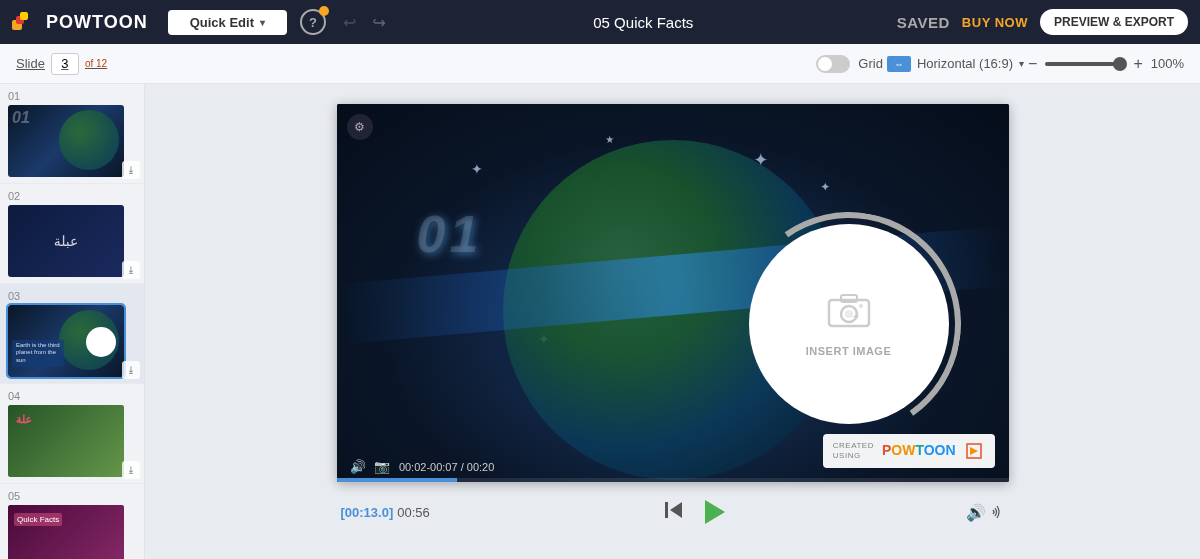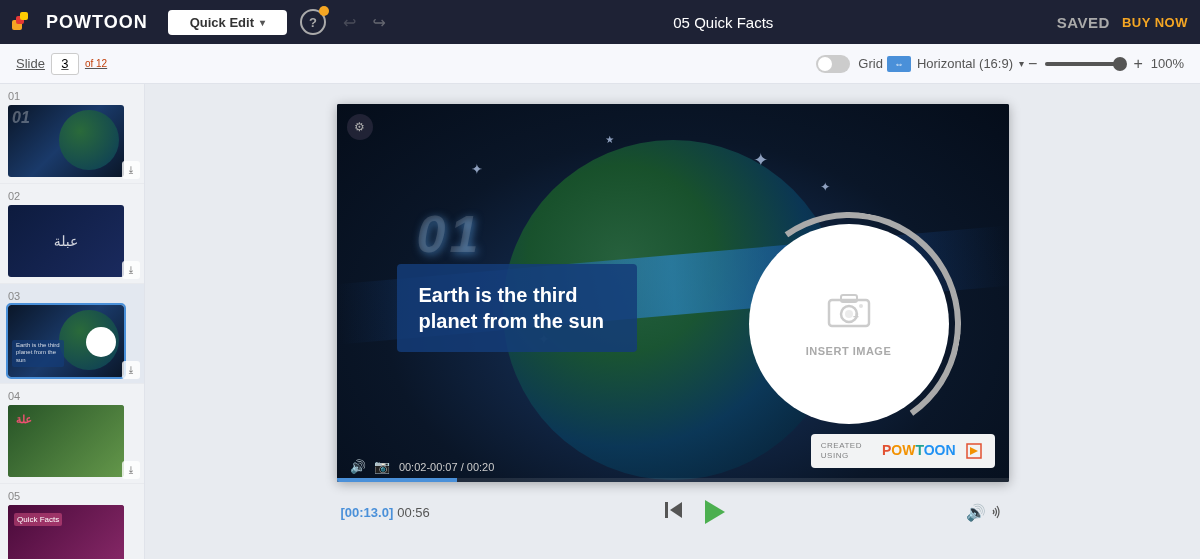--- a/index.html
+++ b/index.html
@@ -215,21 +215,21 @@
       position: absolute; top: 10px; left: 10px;
       width: 26px; height: 26px; background: rgba(40,40,60,0.8);
       border-radius: 50%; display: flex; align-items: center; justify-content: center;
       color: #aaa; font-size: 12px; cursor: pointer; z-index: 5;
     }
 
     
     .watermark {
       position: absolute; bottom: 14px; right: 14px;
       background: white; border-radius: 4px; padding: 6px 10px;
-      display: flex; align-items: center; gap: 20px; opacity: 0.95; justify-content: space-between;
+      display: flex; align-items: center; gap: 8px; opacity: 0.95; justify-content: space-between;
     }
     .watermark-text { font-size: 8px; color: #888; line-height: 1.3; text-transform: uppercase; letter-spacing: 0.5px; }
     .watermark-logo { font-size: 14px; font-weight: bold; }
     .powtoon-p { color: #e53; }
     .powtoon-ow { color: #f90; }
     .powtoon-t { color: #2a9; }
     .powtoon-oon { color: #29f; }
 
     
     .video-info {
@@ -296,20 +296,21 @@
 
   <div class="nav-arrows">
     <button class="arrow-btn">↩</button>
     <button class="arrow-btn">↪</button>
   </div>
 
   <div class="title-area">05 Quick Facts</div>
 
   <span class="saved-label">SAVED</span>
   <button class="buy-now-btn">BUY NOW</button>
+  <button class="preview-export-btn">PREVIEW &amp; EXPORT</button>
 </div>
 
 <div class="toolbar">
   <div class="slide-info">
     <span class="slide-label">Slide</span>
     <input class="slide-num-input" type="text" value="3" style="">
     <span class="of-label">of 12</span>
   </div>
 
   <div class="toolbar-right">
@@ -413,23 +414,20 @@
       <div class="star" style="top:20%;left:72%;font-size:12px;">✦</div>
       <div class="star" style="top:60%;left:30%;font-size:14px;">✦</div>
       <div class="star" style="top:8%;left:40%;font-size:10px;">★</div>
 
       <div class="earth-globe"></div>
 
       <div class="glow-band"></div>
 
       <div class="slide-number-display">01</div>
 
-      <div class="slide-text-box">
-        <div class="slide-main-text">Earth is the third planet from the sun</div>
-      </div>
 
       <div class="image-placeholder">
         <div class="camera-icon">
           <svg width="44" height="36" viewBox="0 0 44 36">
             <rect x="2" y="8" width="40" height="26" rx="3" fill="none" stroke="#ccc" stroke-width="2.5"></rect>
             <circle cx="22" cy="22" r="8" fill="none" stroke="#ccc" stroke-width="2.5"></circle>
             <rect x="14" y="3" width="16" height="7" rx="2" fill="none" stroke="#ccc" stroke-width="2"></rect>
             <circle cx="22" cy="22" r="4" fill="#ccc" opacity="0.4"></circle>
             <circle cx="34" cy="14" r="2" fill="#ccc" opacity="0.6"></circle>
             <text x="26" y="28" font-size="10" fill="#ccc" font-weight="bold">+</text>

